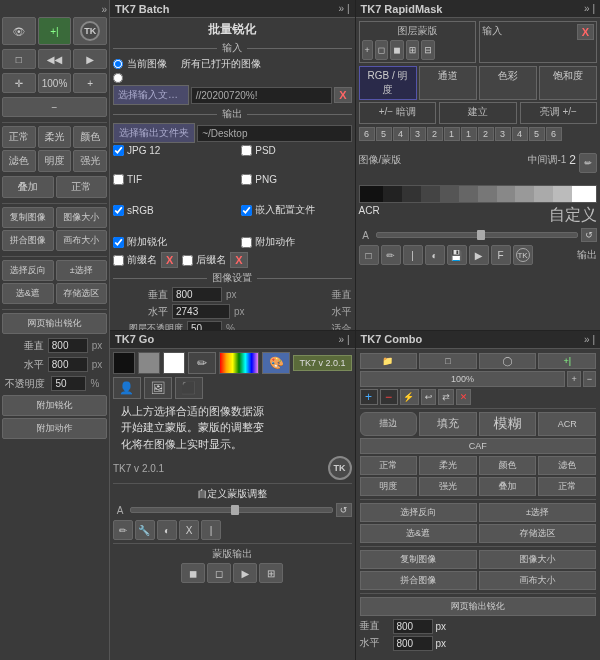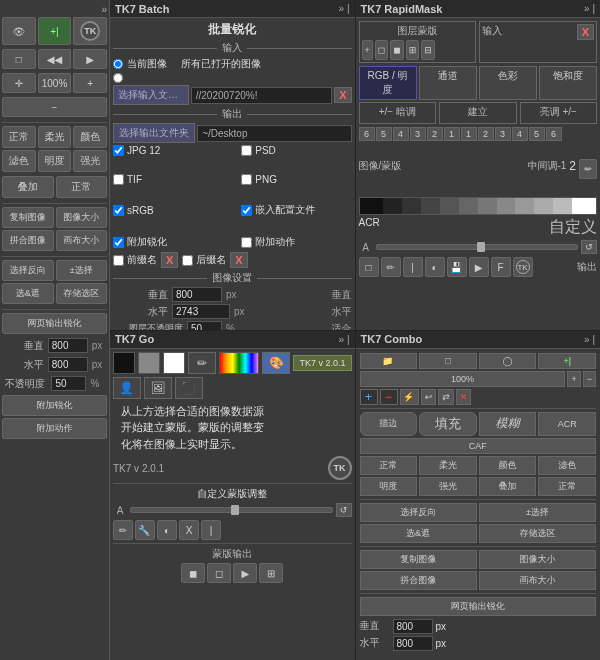--- a/index.html
+++ b/index.html
@@ -723,21 +723,21 @@
           <div class="num-btn">2</div>
           <div class="num-btn">1</div>
           <div class="num-btn">1</div>
           <div class="num-btn">2</div>
           <div class="num-btn">3</div>
           <div class="num-btn">4</div>
           <div class="num-btn">5</div>
           <div class="num-btn">6</div>
         </div>
 
-        <div style="display:flex;gap:3px;margin:18px 0;">
+        <div style="display:flex;gap:3px;margin:12px 0;">
           <span style="font-size:10px;color:#bbb;">图像/蒙版</span>
           <span style="font-size:10px;color:#bbb;margin-left:auto;">中间调-1</span>
           <span style="font-size:12px;color:#ddd;">2</span>
           <div class="tool-btn" style="width:18px;height:16px;font-size:9px;">✏</div>
         </div>
 
         <div style="background:#333;border:1px solid #555;height:18px;margin:2px 0;position:relative;display:flex;">
           <div style="width:10%;background:#111;height:100%;"></div>
           <div style="width:8%;background:#222;height:100%;"></div>
           <div style="width:8%;background:#333;height:100%;"></div>
@@ -874,22 +874,22 @@
           <div class="combo-btn">⚡</div>
           <div class="combo-btn">↩</div>
           <div class="combo-btn">⇄</div>
           <div class="combo-btn" style="color:#f44;">✕</div>
         </div>
 
         <div class="divider-line"></div>
 
         <div style="display:grid;grid-template-columns:repeat(4,1fr);gap:2px;margin-bottom:2px;">
           <div class="combo-btn" style="font-size:9px;border-radius:6px;">描边</div>
-          <div class="combo-btn" style="font-size:13px;border-radius:6px;">填充</div>
-          <div class="combo-btn" style="font-size:12px;font-style:italic;">模糊</div>
+          <div class="combo-btn" style="font-size:11px;">填充</div>
+          <div class="combo-btn" style="font-size:14px;">模糊</div>
           <div class="combo-btn" style="font-size:9px;">ACR</div>
         </div>
         <div style="display:grid;grid-template-columns:1fr;gap:2px;margin-bottom:2px;">
           <div class="combo-btn" style="font-size:9px;">CAF</div>
         </div>
 
         <div style="display:grid;grid-template-columns:repeat(4,1fr);gap:2px;margin-bottom:2px;">
           <div class="combo-btn" style="font-size:9px;">正常</div>
           <div class="combo-btn" style="font-size:9px;">柔光</div>
           <div class="combo-btn" style="font-size:9px;">颜色</div>

